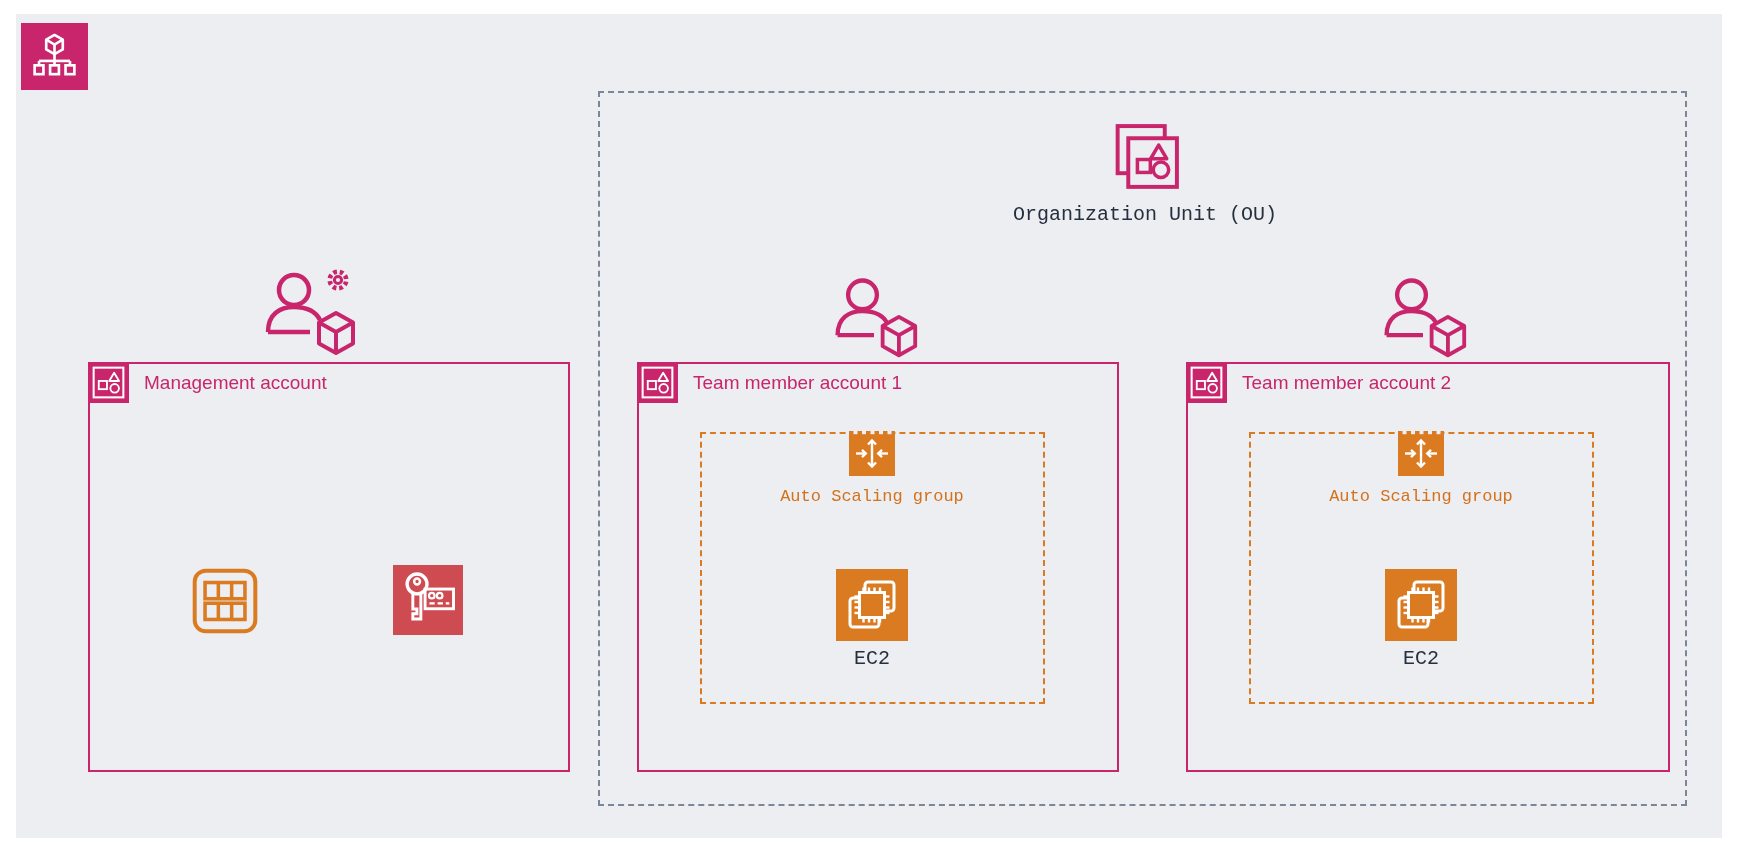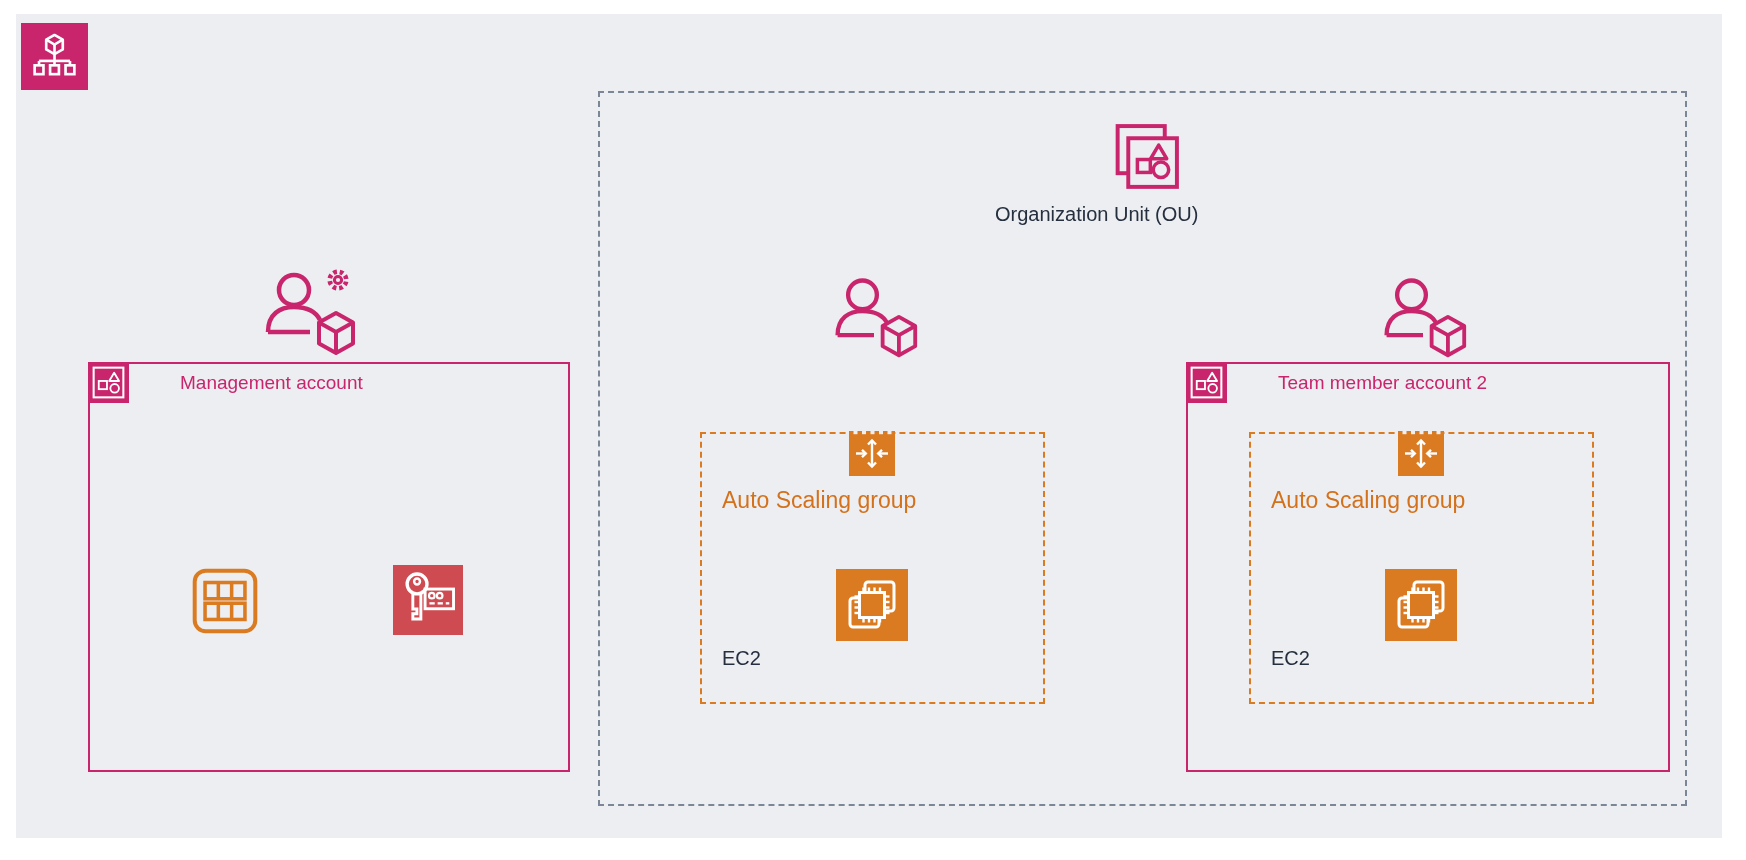--- a/index.html
+++ b/index.html
@@ -5,27 +5,27 @@
   * { box-sizing: border-box; }
   html, body { margin: 0; padding: 0; background: #ffffff; }
   .page {
     position: relative; width: 1746px; height: 860px; background: #ffffff;
     font-family: "Liberation Sans", sans-serif; overflow: hidden;
   }
   .canvas { position: absolute; left: 16px; top: 14px; width: 1706px; height: 824px; background: #ECEEF2; }
   .abs { position: absolute; }
   .ou-box { border: 2px dashed #7B8696; }
   .acct-box { border: 2px solid #C9256D; }
-  .acct-head { position: absolute; left: -2px; top: -2px; display: flex; align-items: center; gap: 36px; }
+  .acct-head { position: absolute; left: -2px; top: -2px; display: flex; align-items: center; }
   .acct-head .hicon { width: 41px; height: 41px; flex: 0 0 41px; }
   .acct-title { margin-left: 15px; color: #C9256D; font-size: 19px; white-space: nowrap; }
   .asg-box { border: 2px dashed #DB7B21; }
-  .lbl { position: absolute; width: 300px; text-align: left; white-space: nowrap; }
+  .lbl { position: absolute; width: 300px; text-align: center; white-space: nowrap; font-family: Liberation Mono, monospace; }
   .lbl-navy { color: #252F3D; font-size: 20px; }
-  .lbl-orange { color: #D4711B; font-size: 23px; }
+  .lbl-orange { color: #D4711B; font-size: 17px; }
   .icon-tile-pink { background: #C9256D; }
   svg { display: block; width: 100%; height: 100%; }
 </style>
 </head>
 <body>
 
 <div class="page">
 
   <svg style="position:absolute;width:0;height:0" aria-hidden="true">
     <defs>
@@ -174,20 +174,30 @@
       <path d="M 19.1 19.3 V 37 H 13.6 V 33.4 H 16.4 V 30.2 H 13.6 V 19.3" fill="none" stroke="#fff" stroke-width="2"></path>
       <rect x="22" y="16.5" width="19.5" height="13.5" fill="none" stroke="#fff" stroke-width="2"></rect>
       <circle cx="26.6" cy="21" r="1.9" fill="none" stroke="#fff" stroke-width="1.5"></circle>
       <circle cx="32" cy="21" r="1.9" fill="none" stroke="#fff" stroke-width="1.5"></circle>
       <line x1="25" y1="26.3" x2="28.6" y2="26.3" stroke="#fff" stroke-width="1.6"></line>
       <line x1="30.6" y1="26.3" x2="34.2" y2="26.3" stroke="#fff" stroke-width="1.6"></line>
       <line x1="36.2" y1="26.3" x2="38.6" y2="26.3" stroke="#fff" stroke-width="1.6"></line>
     </svg>
   </div>
 
+  <div class="abs acct-box" style="left:637px;top:362px;width:482px;height:410px;">
+    <div class="acct-head">
+      <div class="hicon">
+        <svg viewBox="0 0 40 40">
+            <use href="#sym-account"></use>
+          </svg>
+      </div>
+      <span class="acct-title">Team member account 1</span>
+    </div>
+  </div>
   <div class="abs asg-box" style="left:700px;top:432px;width:345px;height:272px;"></div>
   <div class="abs" style="left:849px;top:431px;width:46px;height:45px;">
     <svg viewBox="0 0 46 45">
         <use href="#sym-asg"></use>
       </svg>
   </div>
   <div class="abs lbl lbl-orange" style="left:722px;top:487px;">Auto Scaling group</div>
   <div class="abs" style="left:836px;top:569px;width:72px;height:72px;">
     <svg viewBox="0 0 72 72">
         <use href="#sym-ec2"></use>

